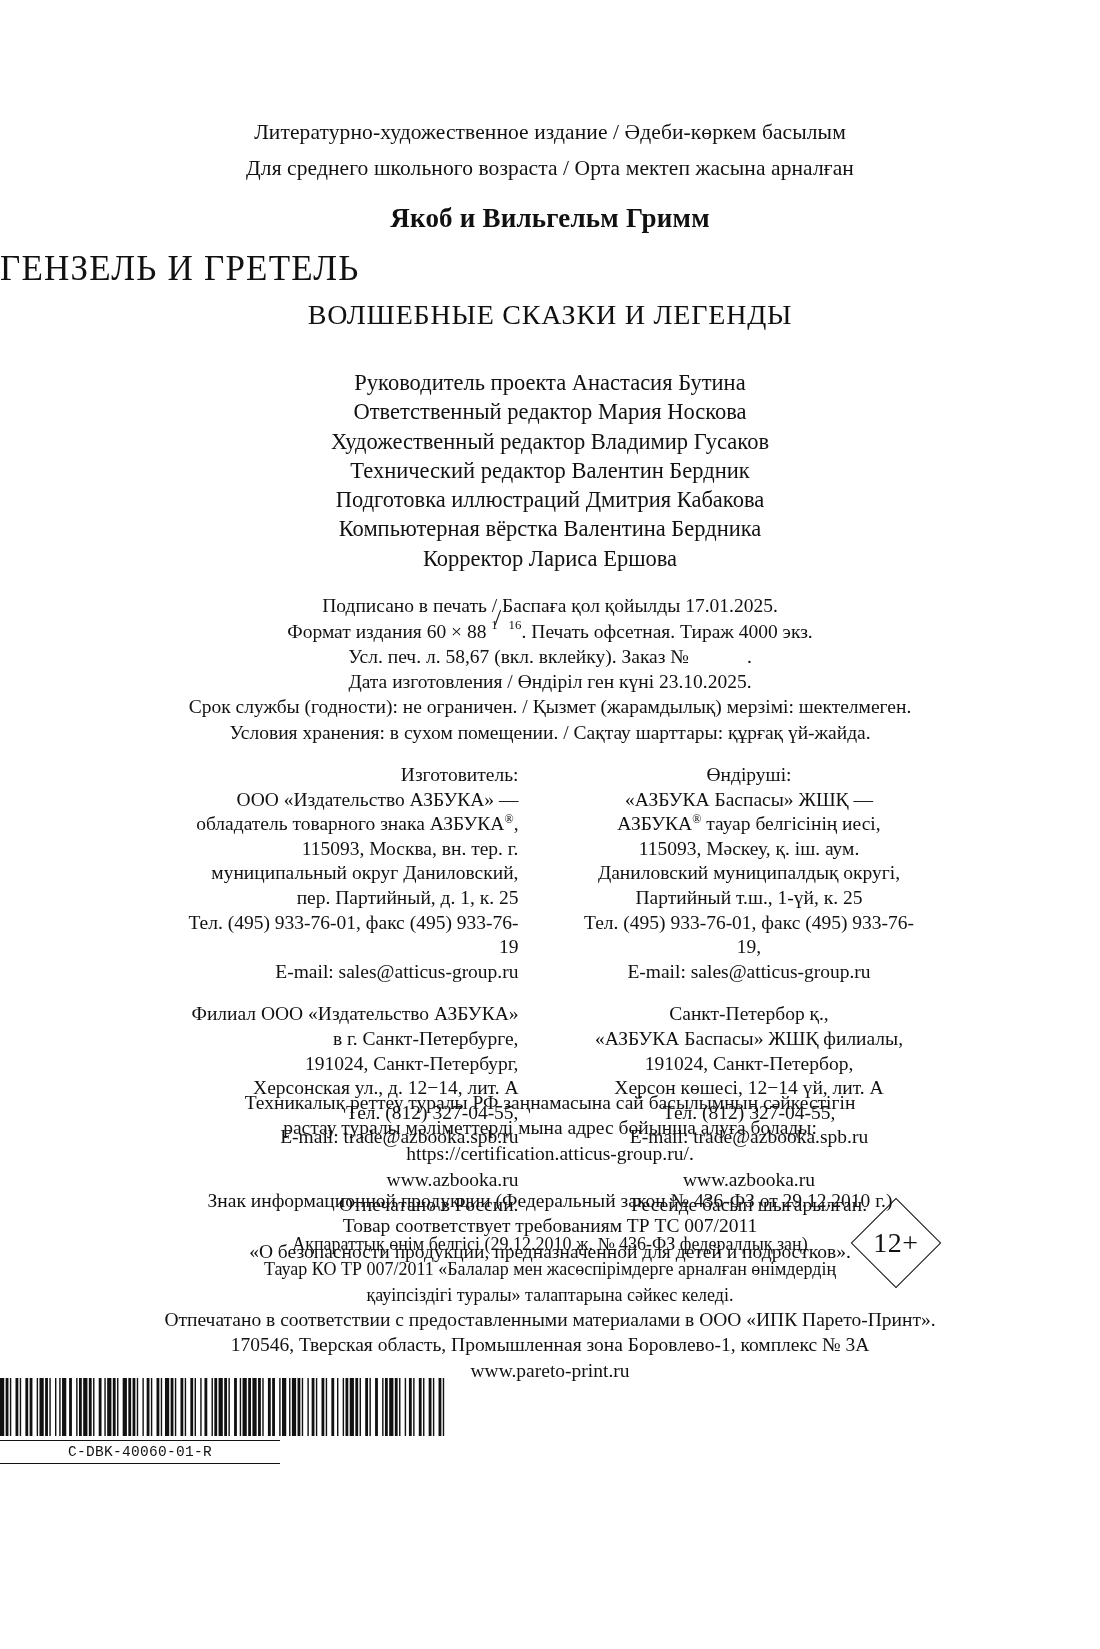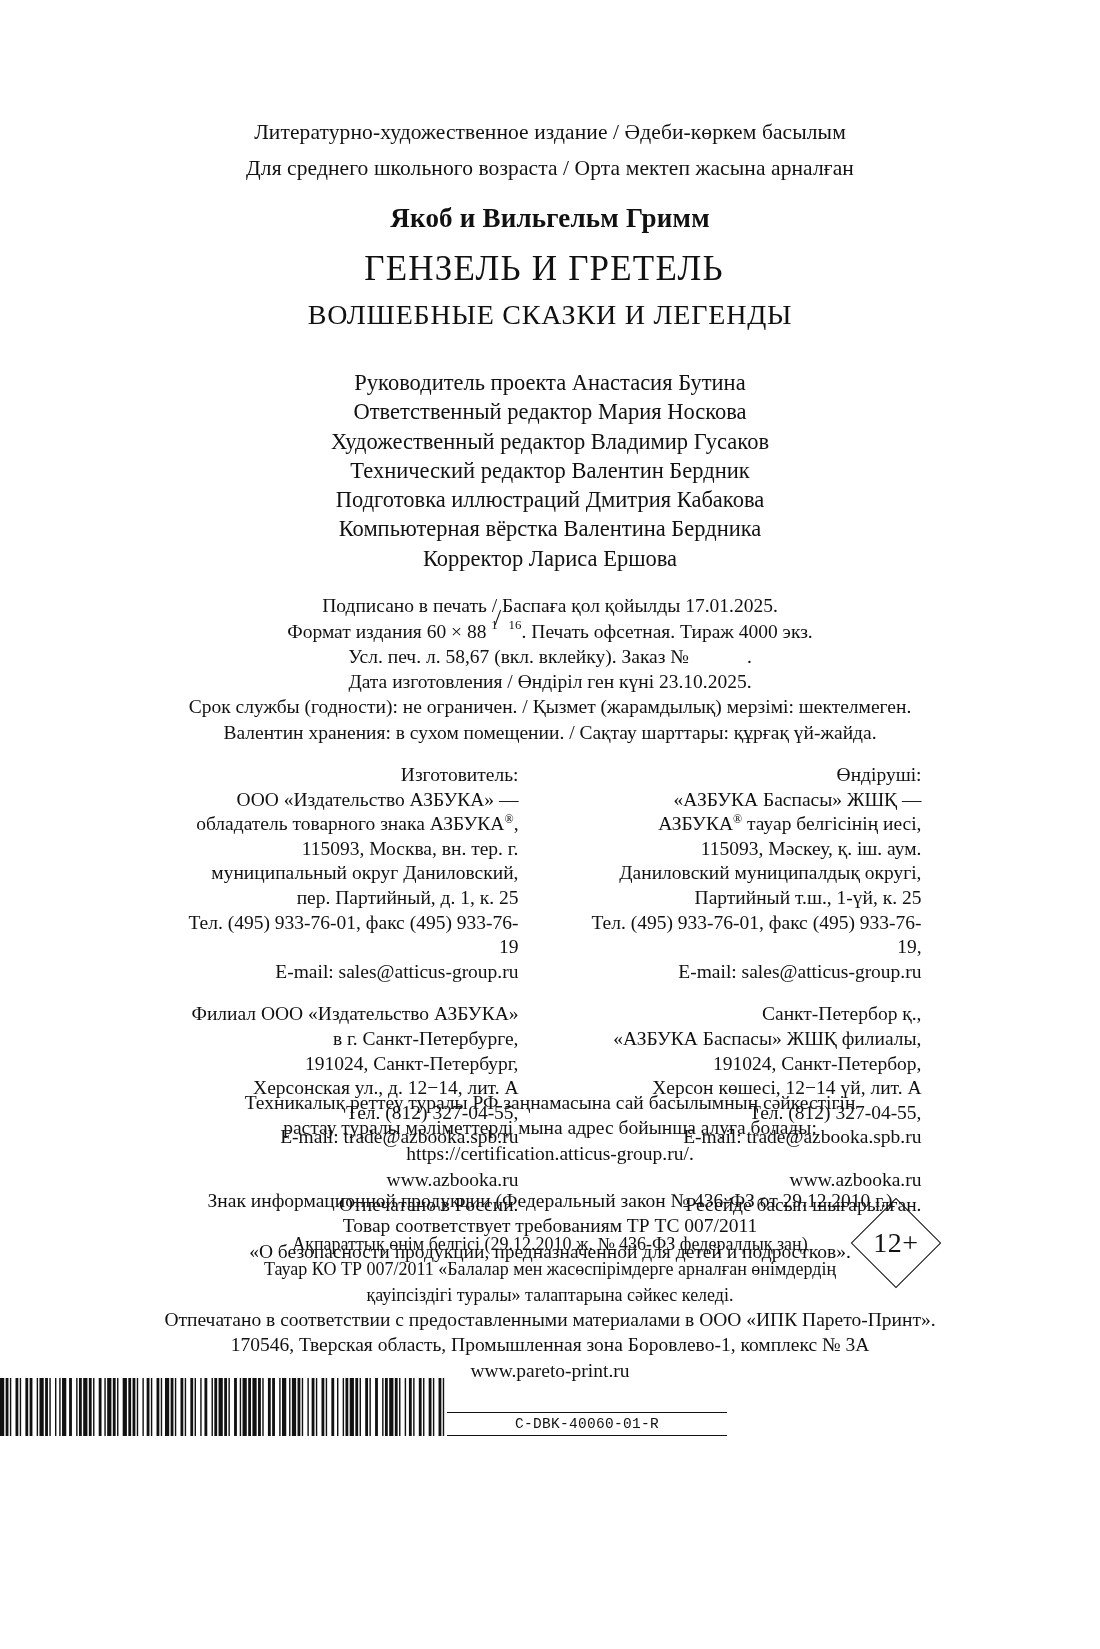--- a/index.html
+++ b/index.html
@@ -44,21 +44,20 @@
     text-align: center;
     font-size: 27px;
     font-weight: bold;
     letter-spacing: 0.2px;
   }
 
   
   #title {
     position: absolute;
     top: 249px; left: 0; right: 12px;
-    text-align: center;
     font-size: 35px;
     letter-spacing: 1.2px;
   }
   #subtitle {
     position: absolute;
     top: 299px; left: 0; right: 0;
     text-align: center;
     font-size: 28px;
     letter-spacing: 0.8px;
   }
@@ -121,21 +120,21 @@
     align-items: flex-start;
     gap: 38px;
   }
   .col-left {
     width: 340px;
     text-align: right;
     padding-right: 10px;
   }
   .col-right {
     width: 345px;
-    text-align: right;
+    text-align: center;
     padding-left: 10px;
   }
   .para { margin: 0; }
   .spacer-sm { height: 18px; }
   sup.reg { font-size: 0.62em; vertical-align: super; line-height: 0; }
 
   
   #certification {
     position: absolute;
     top: 1090px; left: 0; right: 0;
@@ -195,22 +194,22 @@
     font-size: 19.5px;
     line-height: 25.4px;
   }
 
   
   #barcode-wrap {
     position: absolute;
     top: 1378px;
     left: 0; right: 0;
     display: flex;
-    flex-direction: row;
-    align-items: flex-end;
+    flex-direction: column;
+    align-items: flex-start;
   }
   #barcode {
     width: 447px;
     height: 58px;
     display: block;
   }
   #barcode-label {
     margin-top: 4px;
     width: 280px;
     text-align: center;
@@ -251,21 +250,21 @@
     <span class="line">Компьютерная вёрстка Валентина Бердника</span>
     <span class="line">Корректор Лариса Ершова</span>
   </div>
 
   <div id="printing">
     <span class="line">Подписано в печать / Баспаға қол қойылды 17.01.2025.</span>
     <span class="line"><span>Формат издания 60 × 88 </span><span class="frac"><span class="num">1</span><span class="bar"></span><span class="den">16</span></span><span>. Печать офсетная. Тираж 4000 экз.</span></span>
     <span class="line"><span>Усл. печ. л. 58,67 (вкл. вклейку). Заказ №</span><span class="gap-order"></span><span>.</span></span>
     <span class="line">Дата изготовления / Өндіріл ген күні 23.10.2025.</span>
     <span class="line">Срок службы (годности): не ограничен. / Қызмет (жарамдылық) мерзімі: шектелмеген.</span>
-    <span class="line">Валентин хранения: в сухом помещении. / Сақтау шарттары: құрғақ үй-жайда.</span>
+    <span class="line">Условия хранения: в сухом помещении. / Сақтау шарттары: құрғақ үй-жайда.</span>
   </div>
 
   <div id="publisher">
     <div class="cols">
 
       <div class="col-left">
         <p class="para">Изготовитель:</p>
         <p class="para">ООО «Издательство АЗБУКА» —</p>
         <p class="para"><span>обладатель товарного знака АЗБУКА<sup class="reg">®</sup>,</span></p>
         <p class="para">115093, Москва, вн. тер. г.</p>

